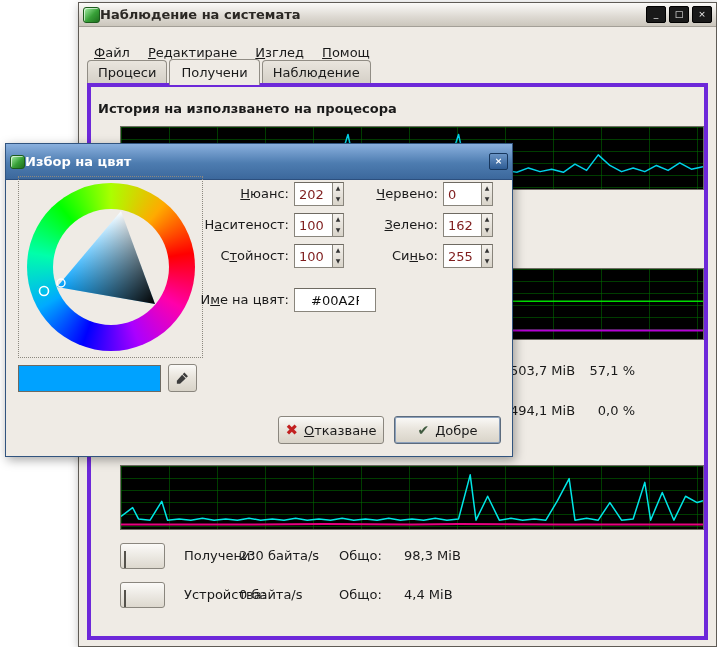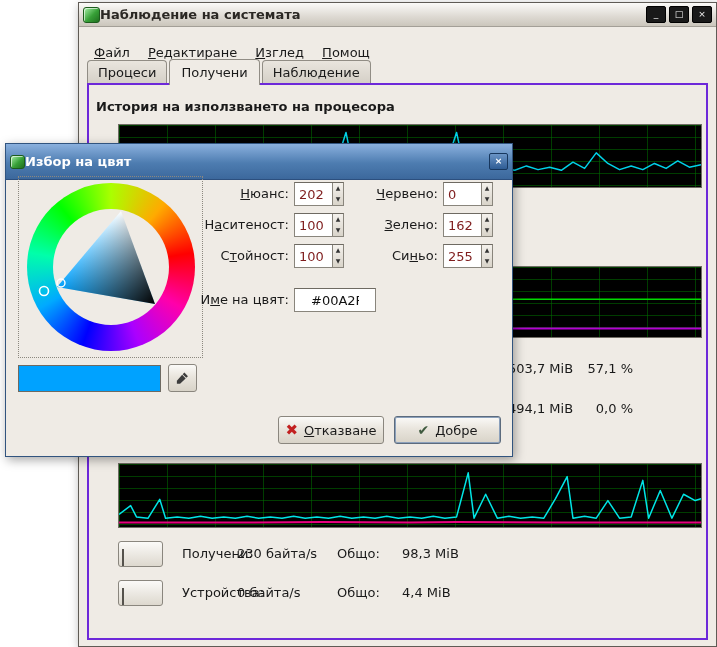--- a/index.html
+++ b/index.html
@@ -24,21 +24,21 @@
   .dlg-close{width:17px;height:15px;background:linear-gradient(#6a94c6,#2e5c94);border:1px solid #17375e;border-radius:2px;
              color:#fff;font-size:9px;font-weight:bold;line-height:14px;text-align:center}
 
   
   .menubar{position:absolute;left:0;top:39px;right:0;height:25px;display:flex;align-items:flex-start;padding:0 6px}
   .menu-item{padding:3px 9px;white-space:nowrap}
   .tabs{position:absolute;left:8px;top:55px;right:8px;height:26px;display:flex;align-items:flex-end}
   .tab{padding:4px 10px;margin-right:2px;background:linear-gradient(#e9e5de,#d4cfc6);
        border:1px solid #918d85;border-bottom:none;border-radius:4px 4px 0 0;position:relative;top:0;white-space:nowrap}
   .tab.active{background:#efebe5;padding:5px 11px;z-index:3;margin-bottom:-1px}
-  .page{position:absolute;left:8px;right:8px;top:80px;bottom:6px;border:2px solid #6d28d9;background:#efebe5;overflow:hidden;z-index:1}
+  .page{position:absolute;left:8px;right:8px;top:80px;bottom:6px;border:4px solid #6d28d9;background:#efebe5;overflow:hidden;z-index:1}
 
   .section-title{position:absolute;font-weight:bold;white-space:nowrap}
 
   
   .chart{position:absolute;border:1px solid #6f6b64;background:
          repeating-linear-gradient(to bottom,rgba(0,110,0,.55) 0 1px,transparent 1px 12px),
          repeating-linear-gradient(to right,rgba(0,110,0,.55) 0 1px,transparent 1px 48px),#000}
 
   .memval{position:absolute;white-space:nowrap}
   .legend-row{position:absolute;height:26px;width:560px}

